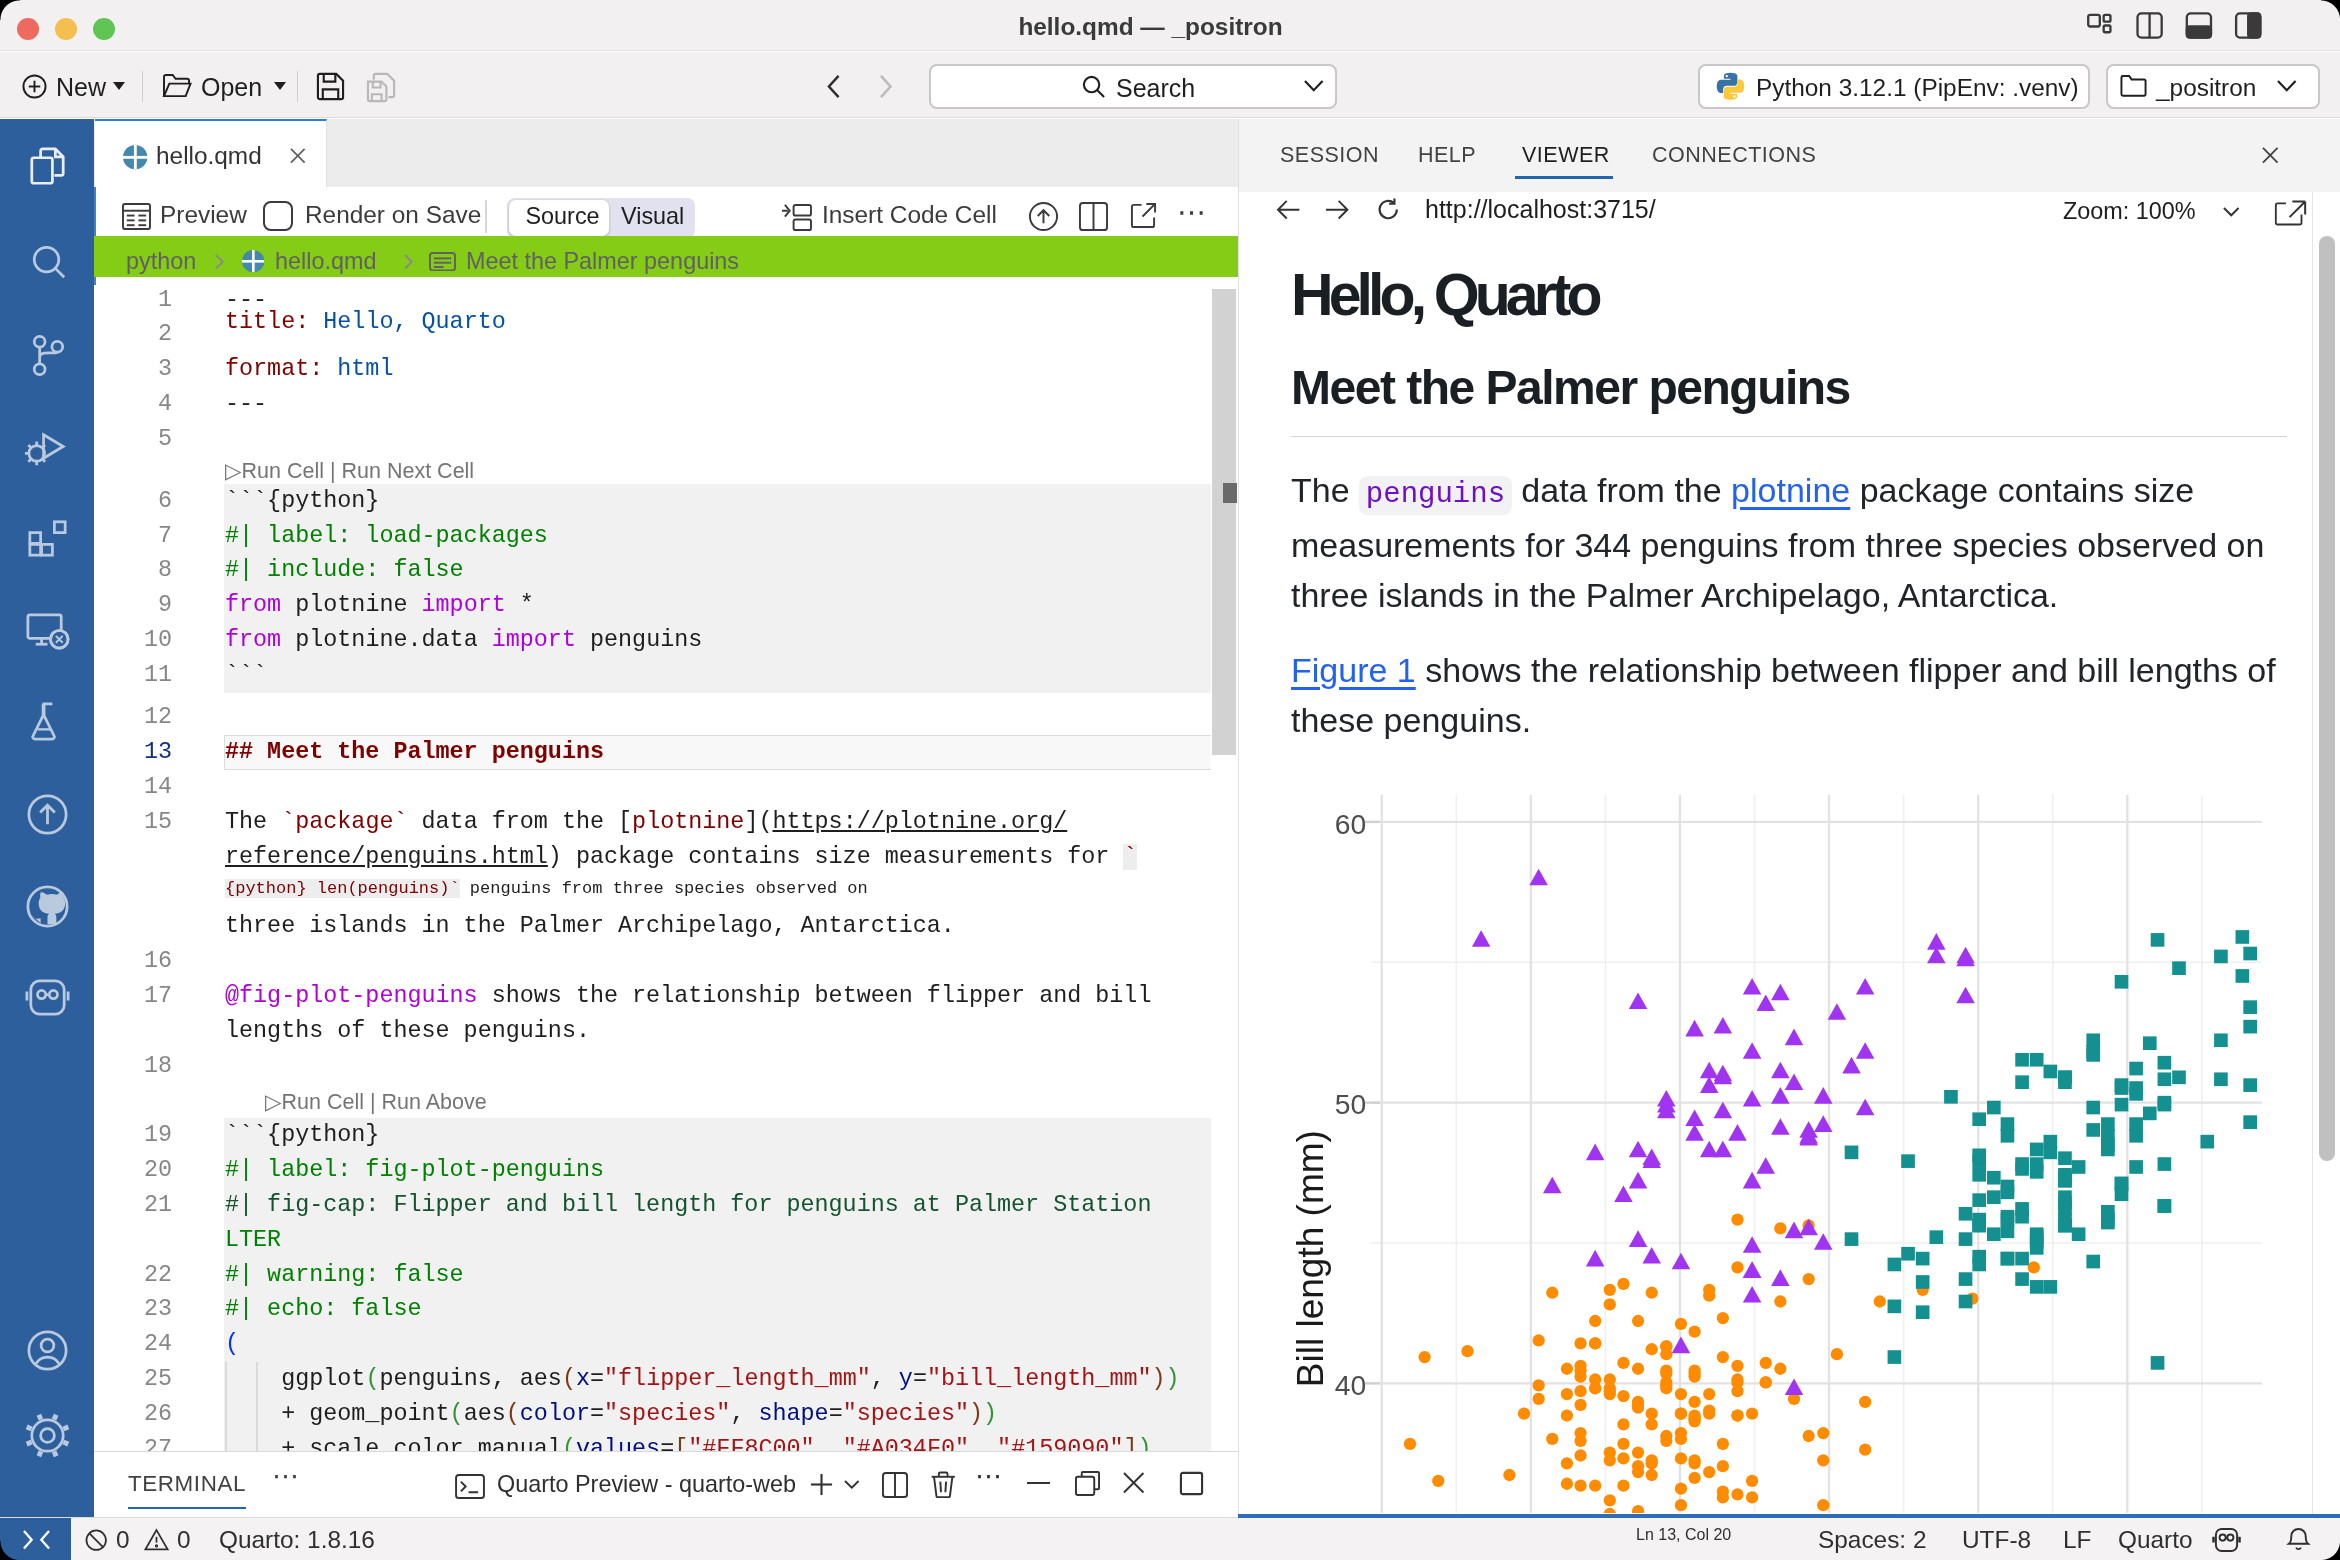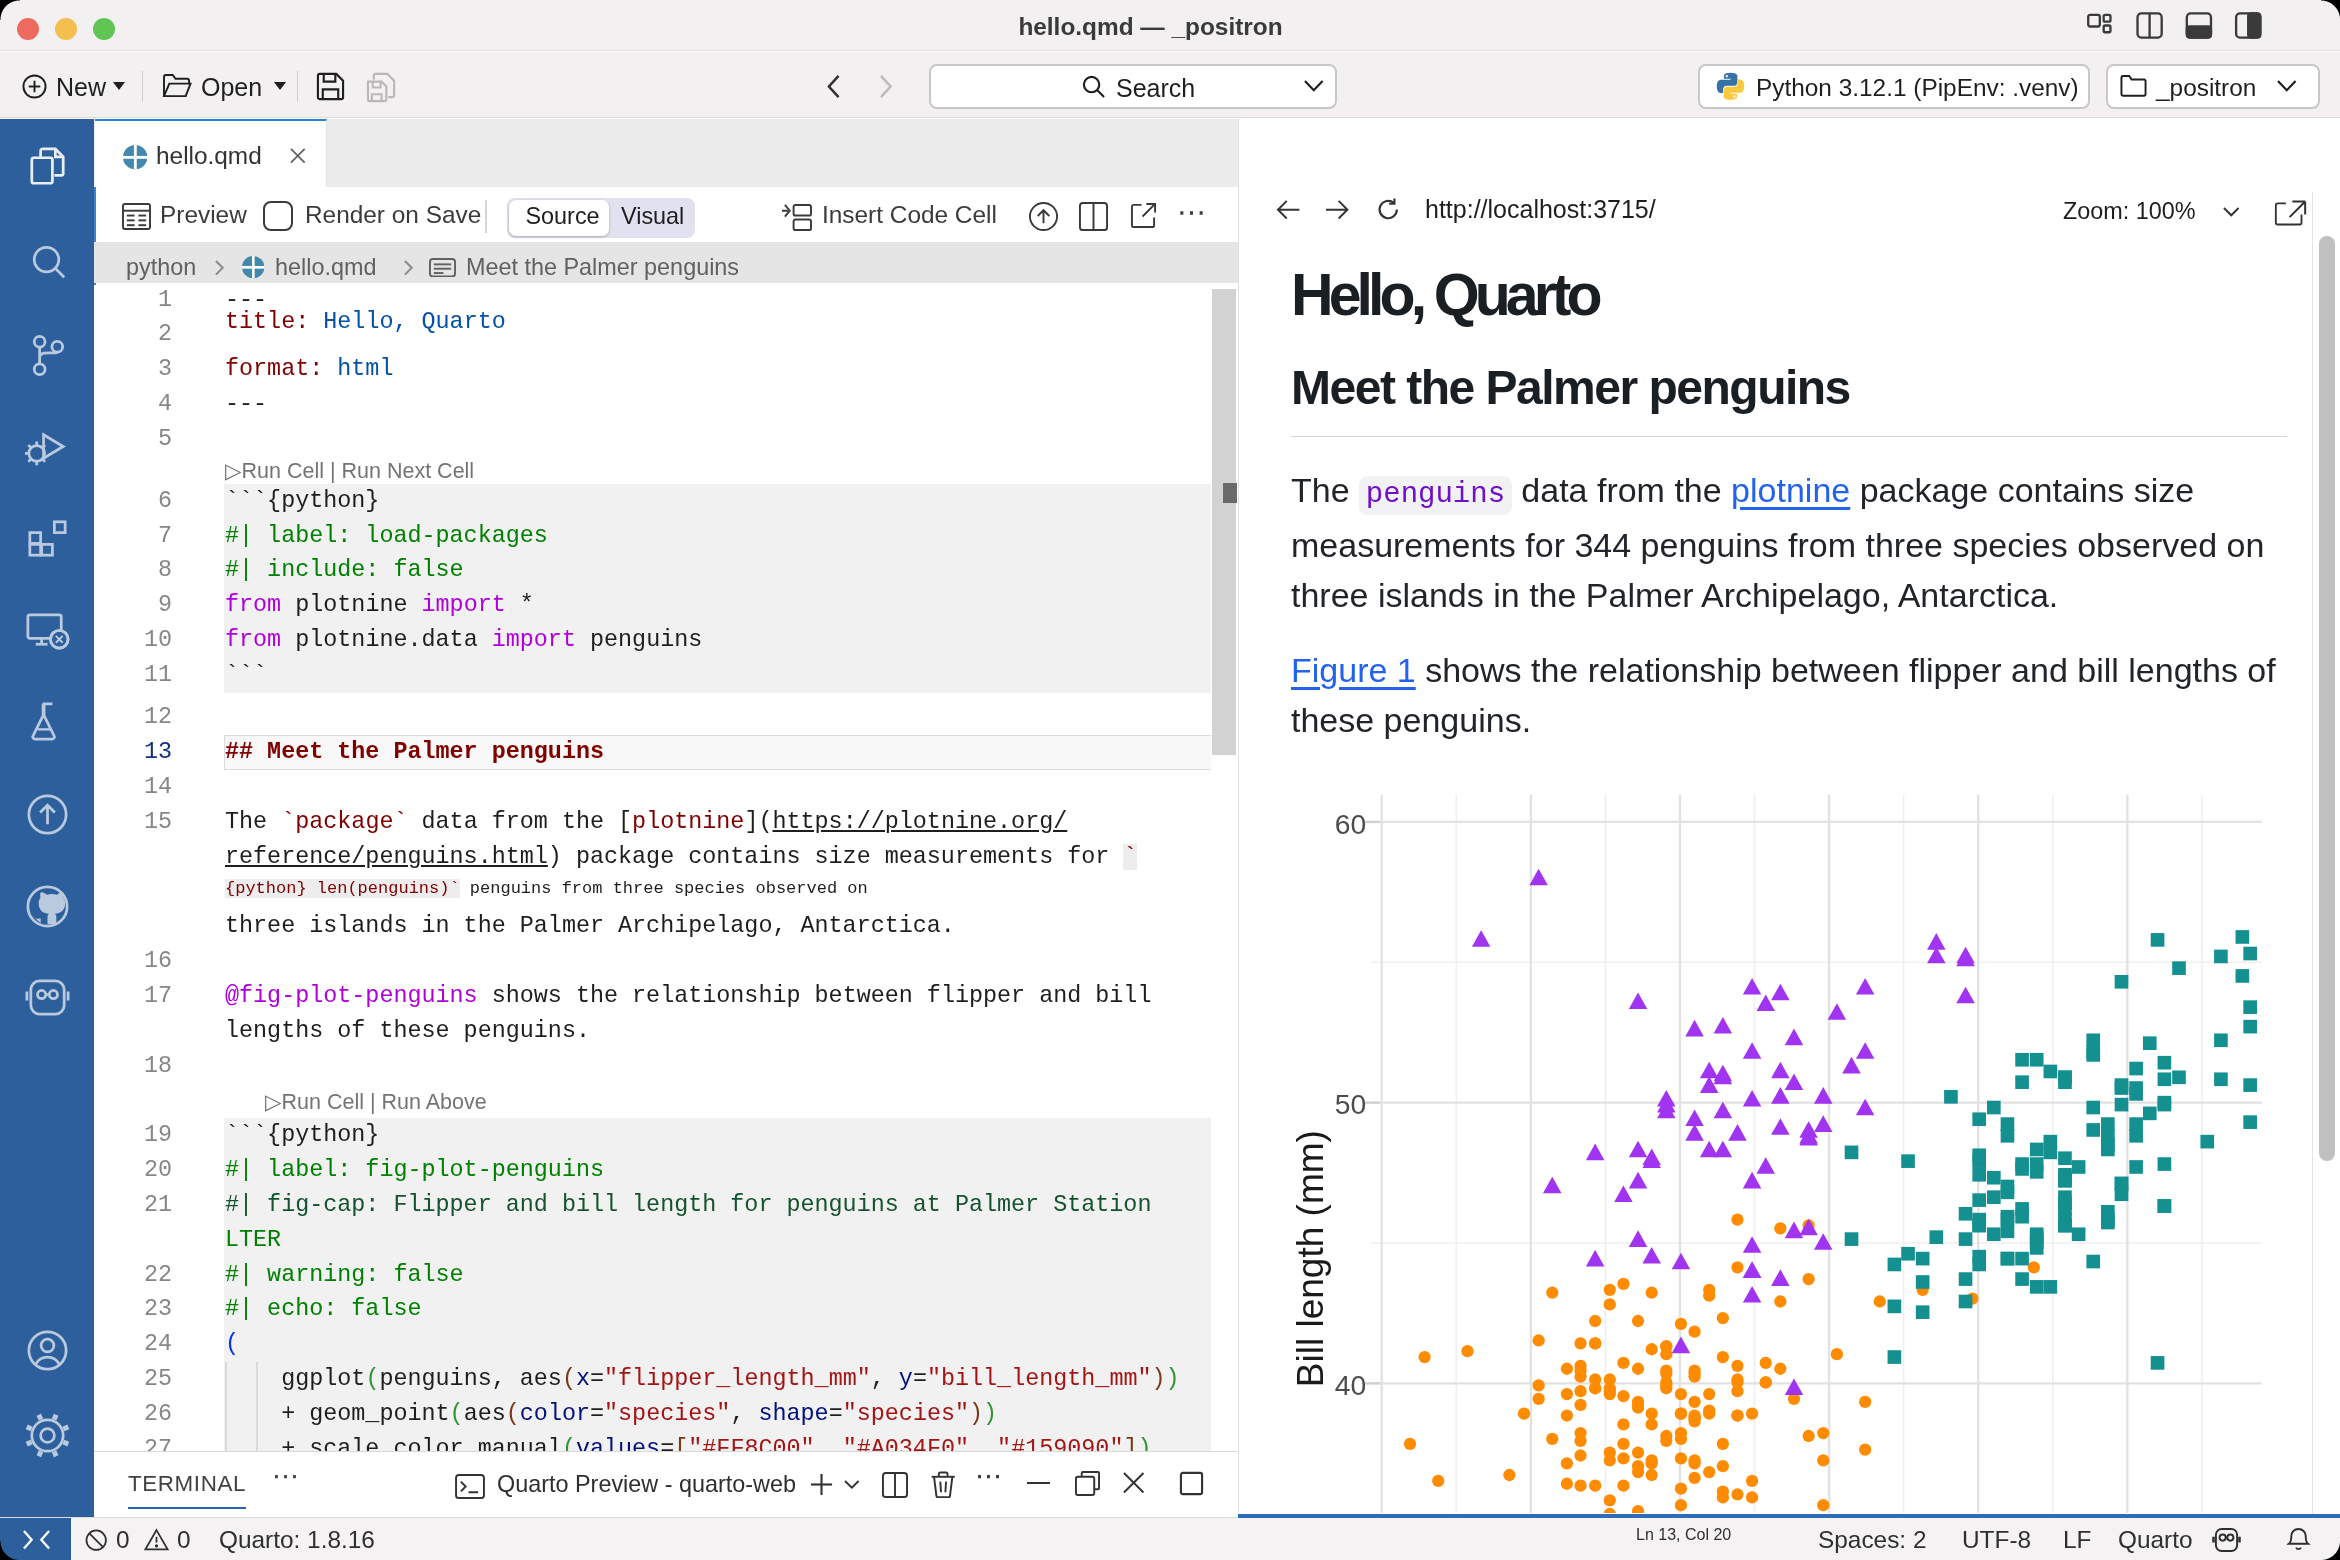--- a/index.html
+++ b/index.html
@@ -219,21 +219,21 @@
   <svg class="abs" style="left:1036px;top:14.6px;" width="27" height="27" viewBox="0 0 28 28" fill="none" stroke="#3b3b3b" stroke-width="2">
         <path d="M12 3 H4 a2 2 0 0 0 -2 2 v19 a2 2 0 0 0 2 2 h19 a2 2 0 0 0 2-2 v-8"></path>
         <path d="M17 2 h9 v9 M26 2 L13 15"></path>
       </svg>
   <div class="abs" style="left:1083px;top:7.8px;font-size:29px;color:#3b3b3b;letter-spacing:2px;">⋯</div>
 </div>
 
 <div class="abs" style="left:95px;top:244px;width:1143px;height:2px;background:#cfcfcf;"></div>
 <div class="abs" style="left:94px;top:187px;width:2px;height:1264px;background:#3f82c7;"></div>
 
-<div class="abs" style="left:94px;top:242px;width:1144px;height:41px;background:#e5e5e5;">
+<div class="abs" style="left:94px;top:236px;width:1144px;height:41px;background:#84cc16;">
   <div class="abs" style="left:32px;top:11.7px;font-size:23.4px;color:#616161;">python</div>
   <svg class="abs" style="left:119px;top:16.6px;" width="11.7" height="17.6" viewBox="0 0 12 18" fill="none" stroke="#8a8a8a" stroke-width="2">
         <path d="M3 2 l7 7 -7 7"></path>
       </svg>
   <svg class="abs" style="left:148px;top:13.7px;" width="22.4" height="22.4" viewBox="0 0 25 25">
         <circle cx="12.5" cy="12.5" r="12.5" fill="#4289ac"></circle>
         <rect x="11.2" y="0" width="2.9" height="25" fill="#fff"></rect>
         <rect x="0" y="11.2" width="25" height="2.9" fill="#fff"></rect>
       </svg>
   <div class="abs" style="left:181px;top:11.7px;font-size:23.4px;color:#616161;">hello.qmd</div>
@@ -390,20 +390,31 @@
         <path d="M1.5 10 v6 M28.5 10 v6" stroke-width="2.6"></path>
         <path d="M12 19.5 h0.01 M15 19.5 h0.01 M18 19.5 h0.01" stroke-width="2.4"></path>
       </svg>
   <svg class="abs" style="left:2286px;top:7.8px;" width="25" height="27" viewBox="0 0 26 28" fill="none" stroke="#2f2f2f" stroke-width="2">
         <path d="M13 3 a7.5 7.5 0 0 1 7.5 7.5 c0 6 2.5 8 2.5 8 H3 s2.5-2 2.5-8 A7.5 7.5 0 0 1 13 3z"></path>
         <path d="M10.5 22.5 a2.8 2.8 0 0 0 5 0"></path>
       </svg>
 </div>
 
 <div class="abs" style="left:1238px;top:119px;width:1103px;height:1399px;background:#fff;">
+  <div class="abs" style="left:0;top:0;width:1103px;height:73px;background:#f3f3f3;">
+    <div class="abs" style="left:42px;top:24.4px;font-size:21.5px;color:#424242;letter-spacing:0.5px;">SESSION</div>
+    <div class="abs" style="left:180px;top:24.4px;font-size:21.5px;color:#424242;letter-spacing:0.5px;">HELP</div>
+    <div class="abs" style="left:284px;top:24.4px;font-size:21.5px;color:#1e1e1e;letter-spacing:0.5px;">VIEWER</div>
+    <div class="abs" style="left:277px;top:57px;width:98px;height:2.9px;background:#2465b0;"></div>
+    <div class="abs" style="left:414px;top:24.4px;font-size:21.5px;color:#424242;letter-spacing:0.5px;">CONNECTIONS</div>
+    <svg class="abs" style="left:1023px;top:27px;" width="18.5" height="18.5" viewBox="0 0 19 19" stroke="#424242" stroke-width="1.8">
+          <line x1="2" y1="2" x2="17" y2="17"></line>
+          <line x1="17" y1="2" x2="2" y2="17"></line>
+        </svg>
+  </div>
 
   <svg class="abs" style="left:38px;top:79px;" width="24.4" height="23.4" viewBox="0 0 25 24" fill="none" stroke="#333" stroke-width="2">
         <path d="M24 12 H2 M11 3 L2 12 l9 9"></path>
       </svg>
   <svg class="abs" style="left:87px;top:79px;" width="24.4" height="23.4" viewBox="0 0 25 24" fill="none" stroke="#333" stroke-width="2">
         <path d="M1 12 H23 M14 3 l9 9 -9 9"></path>
       </svg>
   <svg class="abs" style="left:138px;top:78px;" width="24.4" height="25" viewBox="0 0 25 26" fill="none" stroke="#333" stroke-width="2.2">
         <path d="M21.5 13 a9 9 0 1 1 -3-6.7"></path>
         <path d="M19 1.5 v5.5 h-5.5" fill="none"></path>

